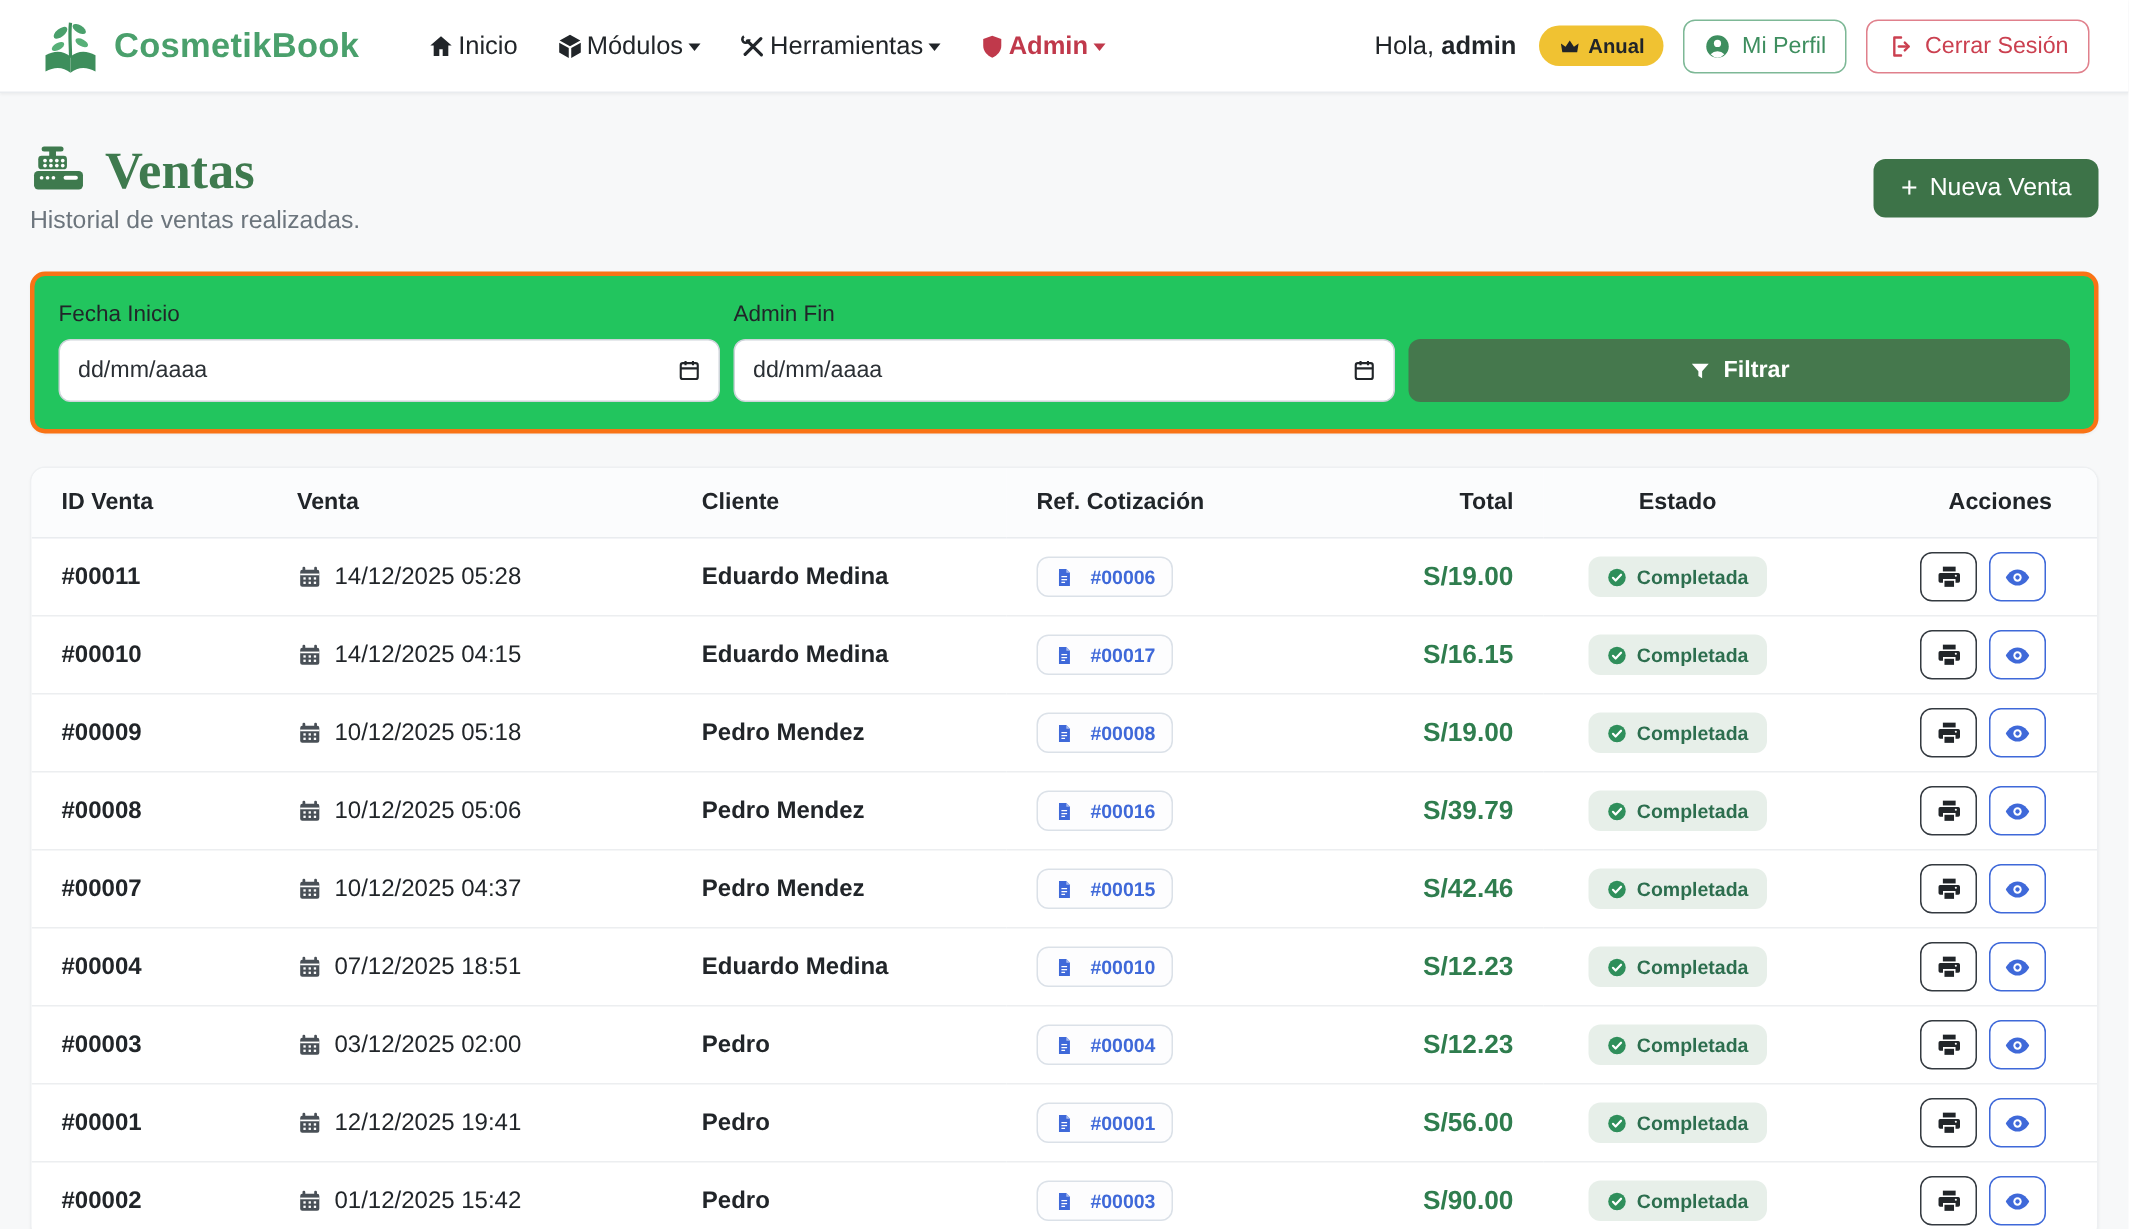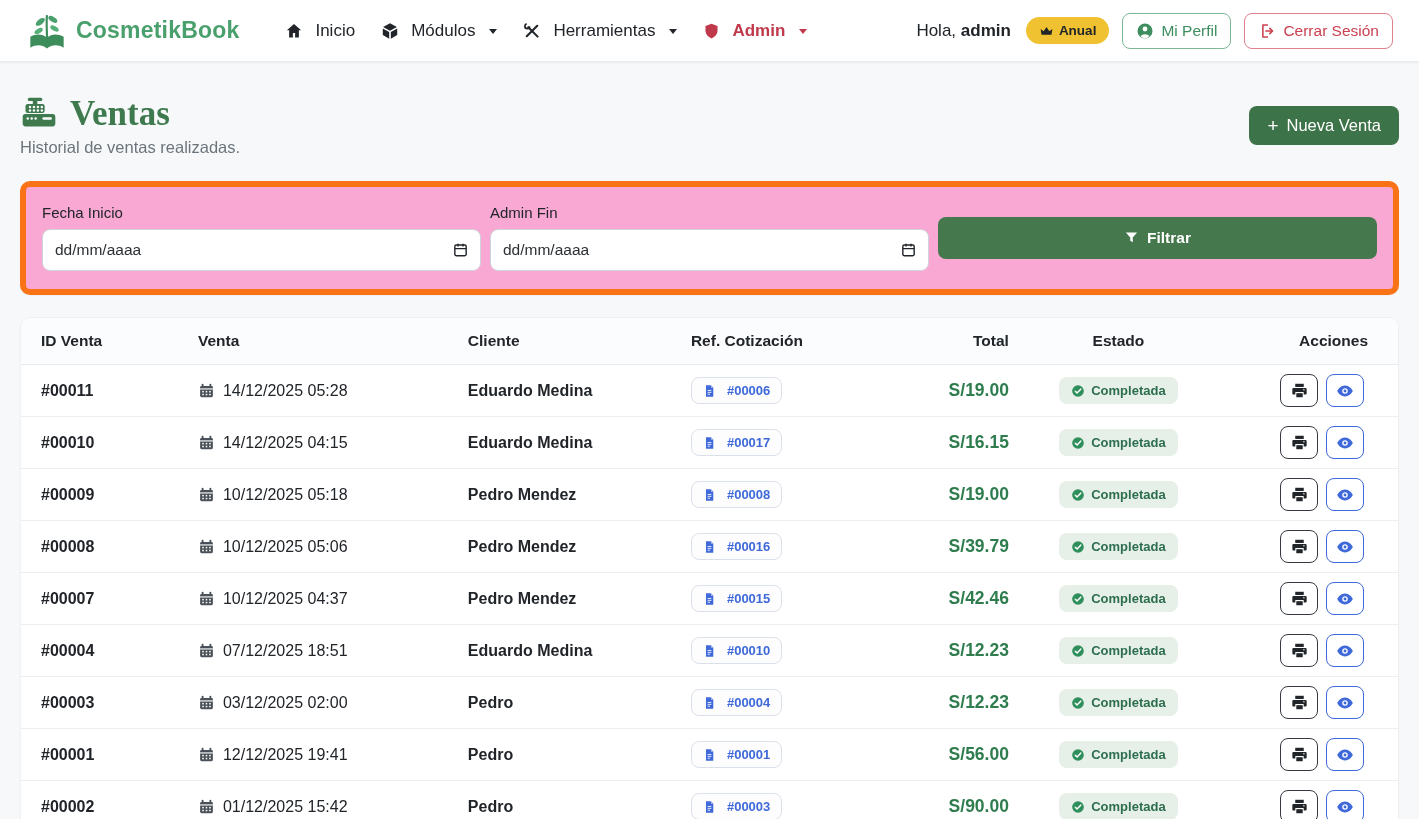--- a/index.html
+++ b/index.html
@@ -14,21 +14,21 @@
 
   
   .navbar {
     height: 62px; background:#fff; display:flex; align-items:center;
     padding: 0 26px; border-bottom: 1px solid #e9ecef;
     box-shadow: 0 1px 2px rgba(0,0,0,.05);
   }
   .brand { display:flex; align-items:center; gap:8px; cursor:pointer; }
   .brand-text { font-size:23px; font-weight:bold; color:#4aa06c; letter-spacing:.2px; }
   .nav-links { display:flex; align-items:center; gap:26px; margin-left:46px; }
-  .nav-item { display:flex; align-items:center; gap:12px; font-size:17px; color:#212529; cursor:pointer; }
+  .nav-item { display:flex; align-items:center; gap:2px; font-size:17px; color:#212529; cursor:pointer; }
   .nav-item.admin { color:#c0394b; font-weight:bold; }
   .caret { width:0; height:0; border-left:4.5px solid transparent; border-right:4.5px solid transparent;
            border-top:5px solid currentColor; display:inline-block; margin-left:2px; margin-top:2px; }
   .nav-right { margin-left:auto; display:flex; align-items:center; gap:13px; }
   .greeting { font-size:17px; margin-right:2px; }
   .greeting b { font-weight:bold; }
   .plan-badge { display:flex; align-items:center; gap:5px; background:#f0c232; color:#212529;
     font-size:13.5px; font-weight:bold; padding:6px 13px; border-radius:18px; }
   .btn-outline { display:flex; align-items:center; gap:7px; background:#fff; font-size:15.5px;
     padding:8px 13px; border-radius:8px; cursor:pointer; border:1px solid; }
@@ -40,23 +40,23 @@
   .page-head { display:flex; align-items:center; justify-content:space-between; margin-top:32px; }
   .title-row { display:flex; align-items:center; gap:12px; }
   .page-title { font-family:"Liberation Serif", serif; font-size:35px; font-weight:bold; color:#3e7a4e; }
   .page-subtitle { color:#6c757d; font-size:16.5px; margin-top:4px; }
   .btn-primary { display:flex; align-items:center; gap:8px; background:#3d7348; color:#fff;
     border:none; font-size:16.5px; padding:10px 18px; border-radius:8px; cursor:pointer;
     font-family:"Liberation Sans", sans-serif; }
   .btn-primary .plus { font-size:19px; line-height:1; }
 
   
-  .filter-card { background:#f9a8d4; border:6px solid #f97316; border-radius:10px;
+  .filter-card { background:#22c55e; border:3px solid #f97316; border-radius:10px;
     box-shadow:0 1px 2px rgba(0,0,0,.04); margin-top:24px; padding:17px 16px 18px;
-    display:flex; gap:9px; align-items:center; }
+    display:flex; gap:9px; align-items:flex-end; }
   .field { flex:1; }
   .field-label { font-size:15px; color:#212529; margin-bottom:8px; display:block; }
   .date-wrap-input { position:relative; }
   .date-input { width:100%; height:42px; border:1px solid #ced4da; border-radius:8px;
     padding:0 40px 0 12px; font-size:15.5px; color:#212529; font-family:"Liberation Sans", sans-serif; }
   .date-input::placeholder { color:#2b3035; opacity:1; }
   .date-indicator { position:absolute; right:12px; top:50%; transform:translateY(-50%); cursor:pointer; }
   .btn-filter { flex:1; height:42px; background:#45784d; color:#fff; border:none; border-radius:8px;
     font-size:15.5px; font-weight:bold; display:flex; align-items:center; justify-content:center;
     gap:8px; cursor:pointer; font-family:"Liberation Sans", sans-serif; }

